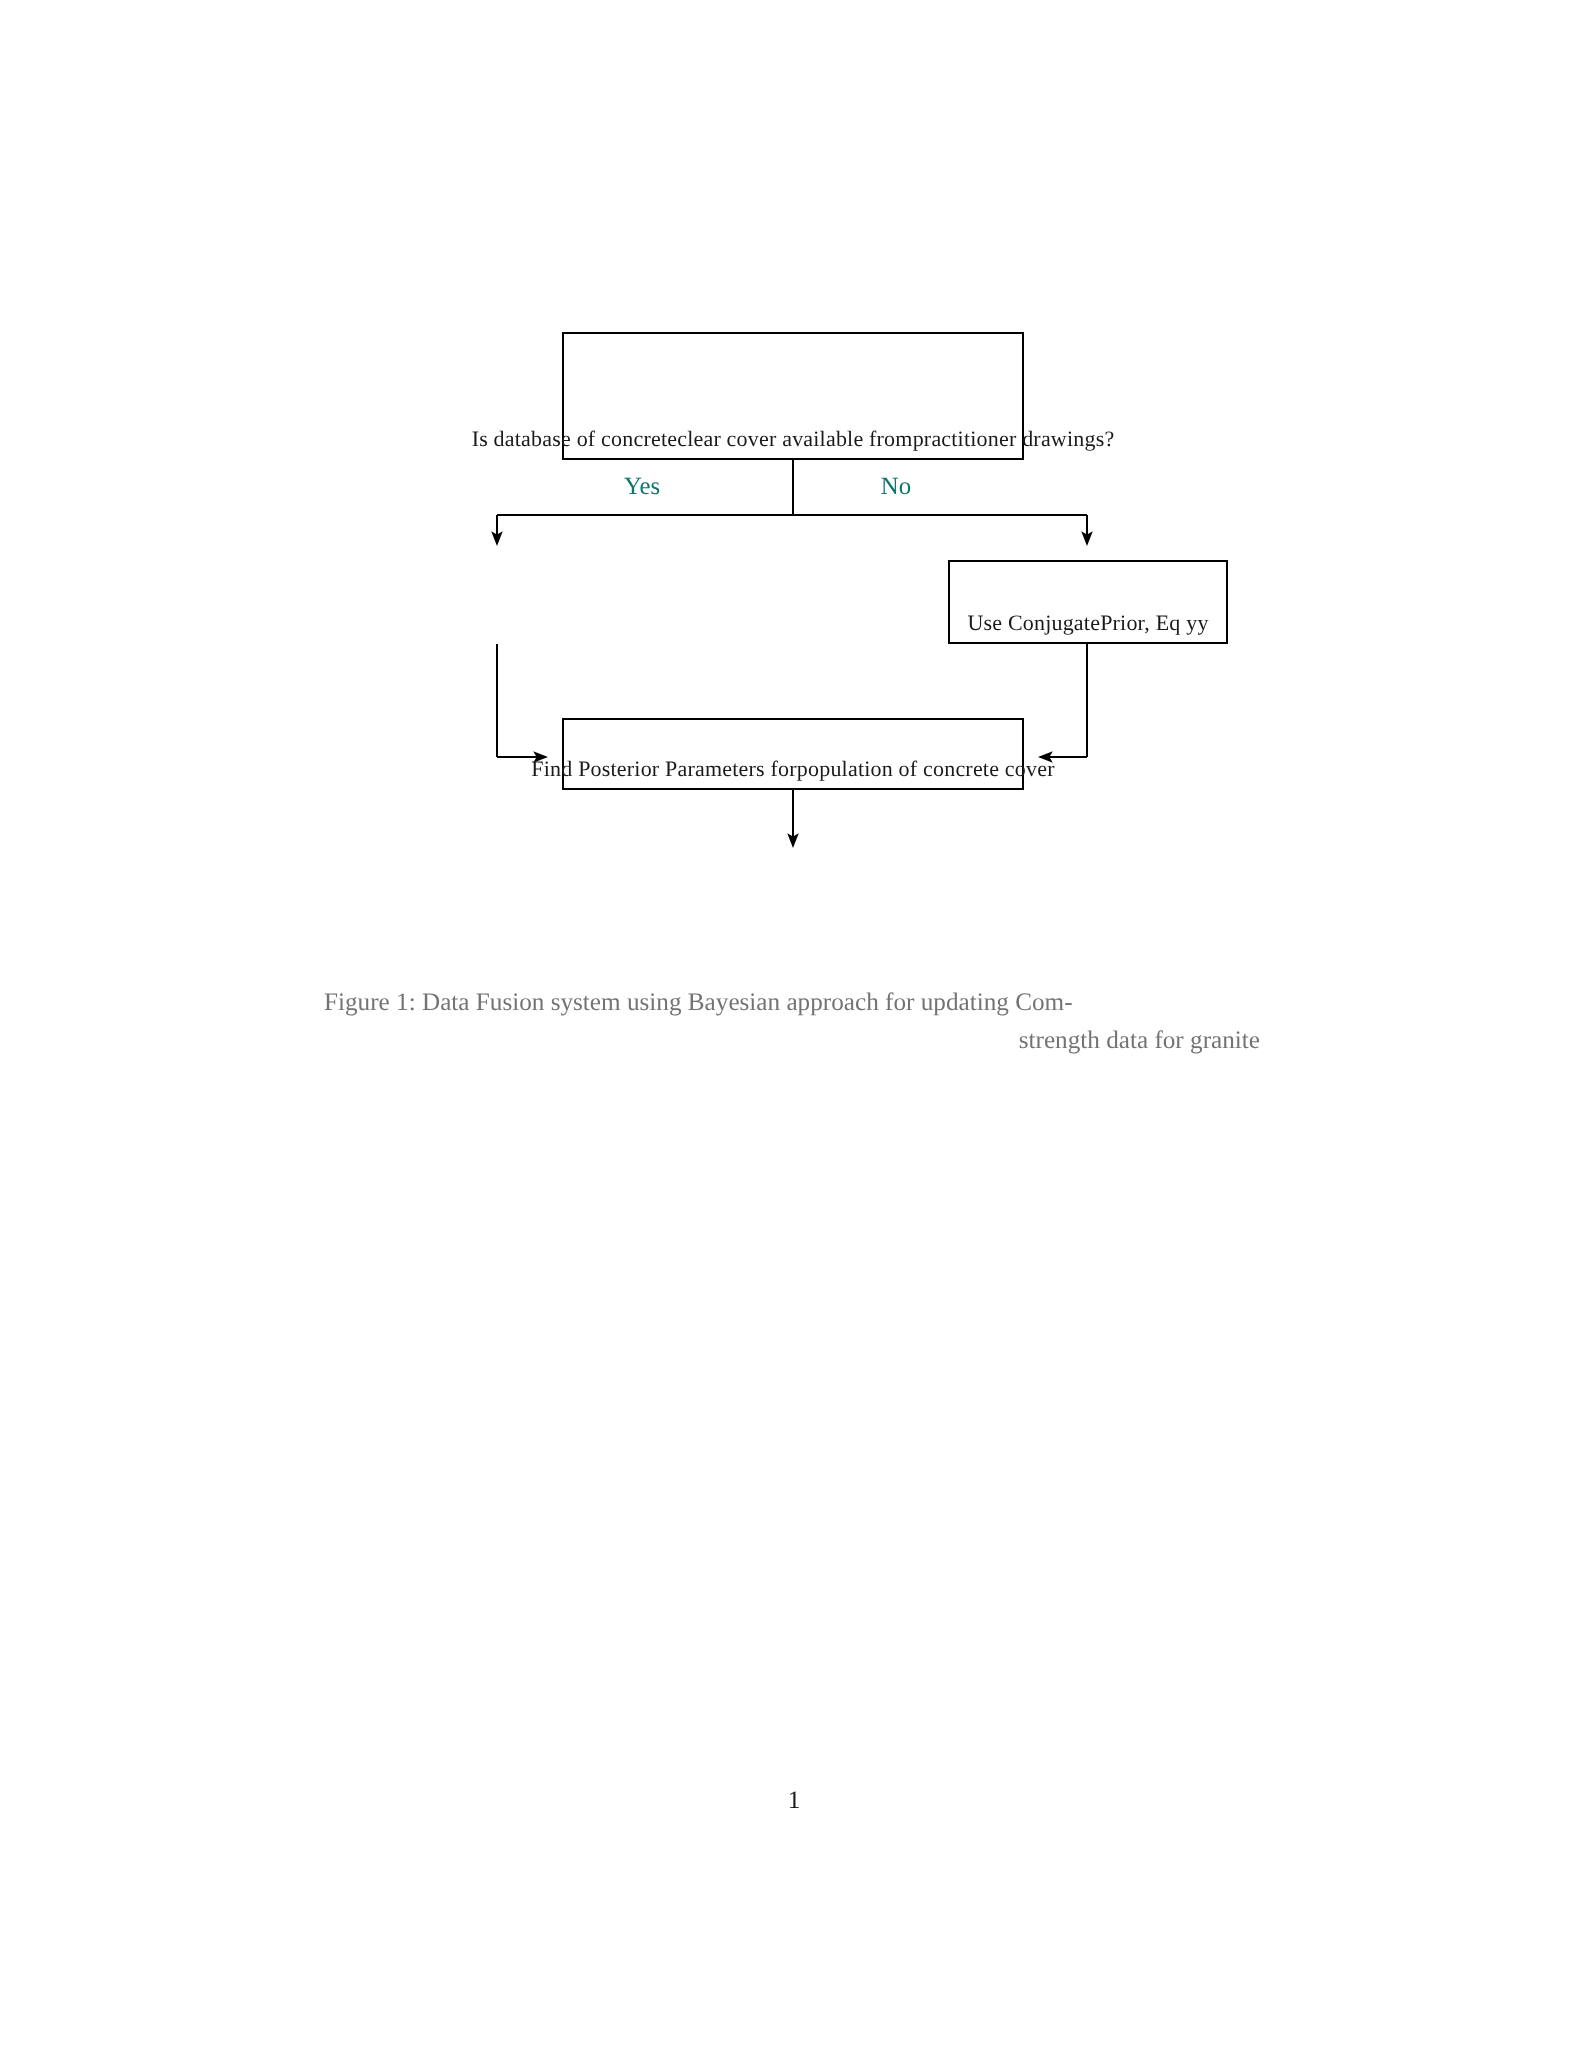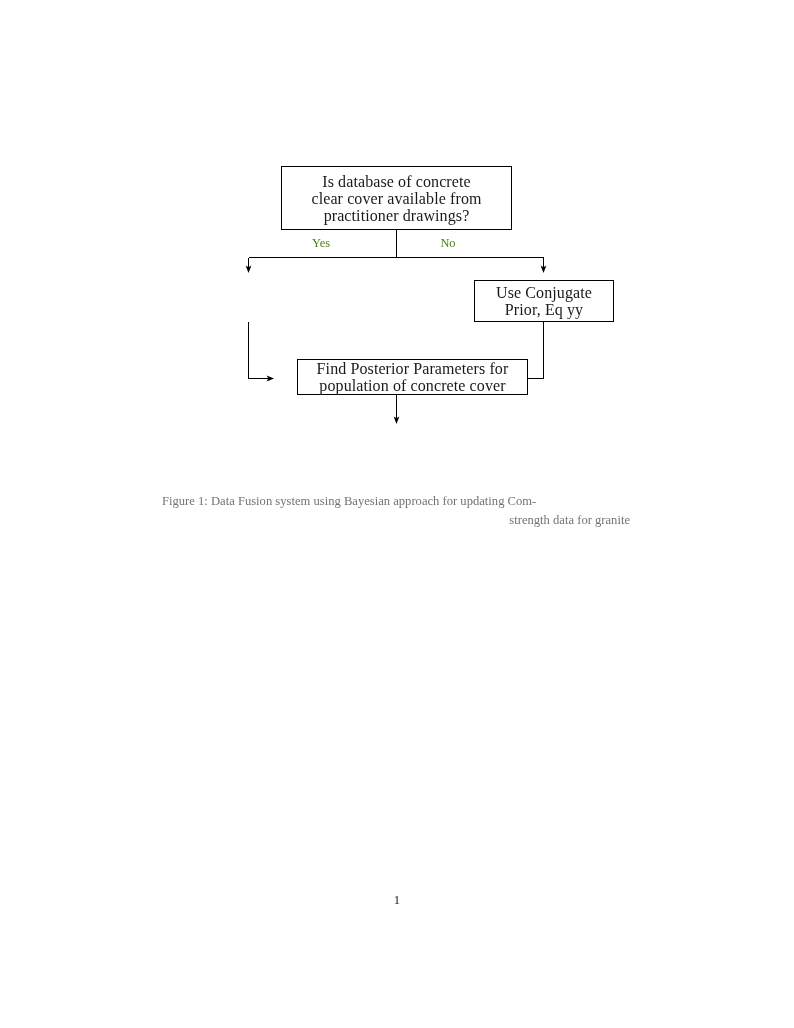--- a/index.html
+++ b/index.html
@@ -42,43 +42,43 @@
     height: 490px;
   }
 
   
   .node {
     position: absolute;
     box-sizing: border-box;
     border: 1px solid #000000;
     background: #ffffff;
     display: flex;
-    flex-direction: column;
-    align-items: center;
+    flex-direction: row;
+    align-items: flex-end;
     justify-content: center;
     text-align: center;
-    font-size: 16px;
+    font-size: 11px;
     line-height: 17px;
     letter-spacing: 0.1px;
     color: #1a1a1a;
   }
   .node span { display: block; white-space: nowrap; }
 
   #node-decision { left: 281px; top: 166px; width: 231px; height: 64px; }
   #node-jeffreys  { left: 179px; top: 280px; width: 139px; height: 42px; }
   #node-conjugate { left: 474px; top: 280px; width: 140px; height: 42px; }
-  #node-posterior { left: 297px; top: 359px; width: 231px; height: 36px; }
+  #node-posterior { left: 281px; top: 359px; width: 231px; height: 36px; }
   #node-plot      { left: 281px; top: 431px; width: 231px; height: 41px; }
 
   
   .branch-label {
     position: absolute;
     font-size: 12.4px;
     line-height: 14px;
-    color: #4d7c0f;
+    color: #0f766e;
     white-space: nowrap;
     text-align: center;
   }
   #label-yes { left: 281px; top: 236px; width: 80px; }
   #label-no  { left: 408px; top: 236px; width: 80px; }
 
   
   .caption {
     position: absolute;
     left: 162px;

